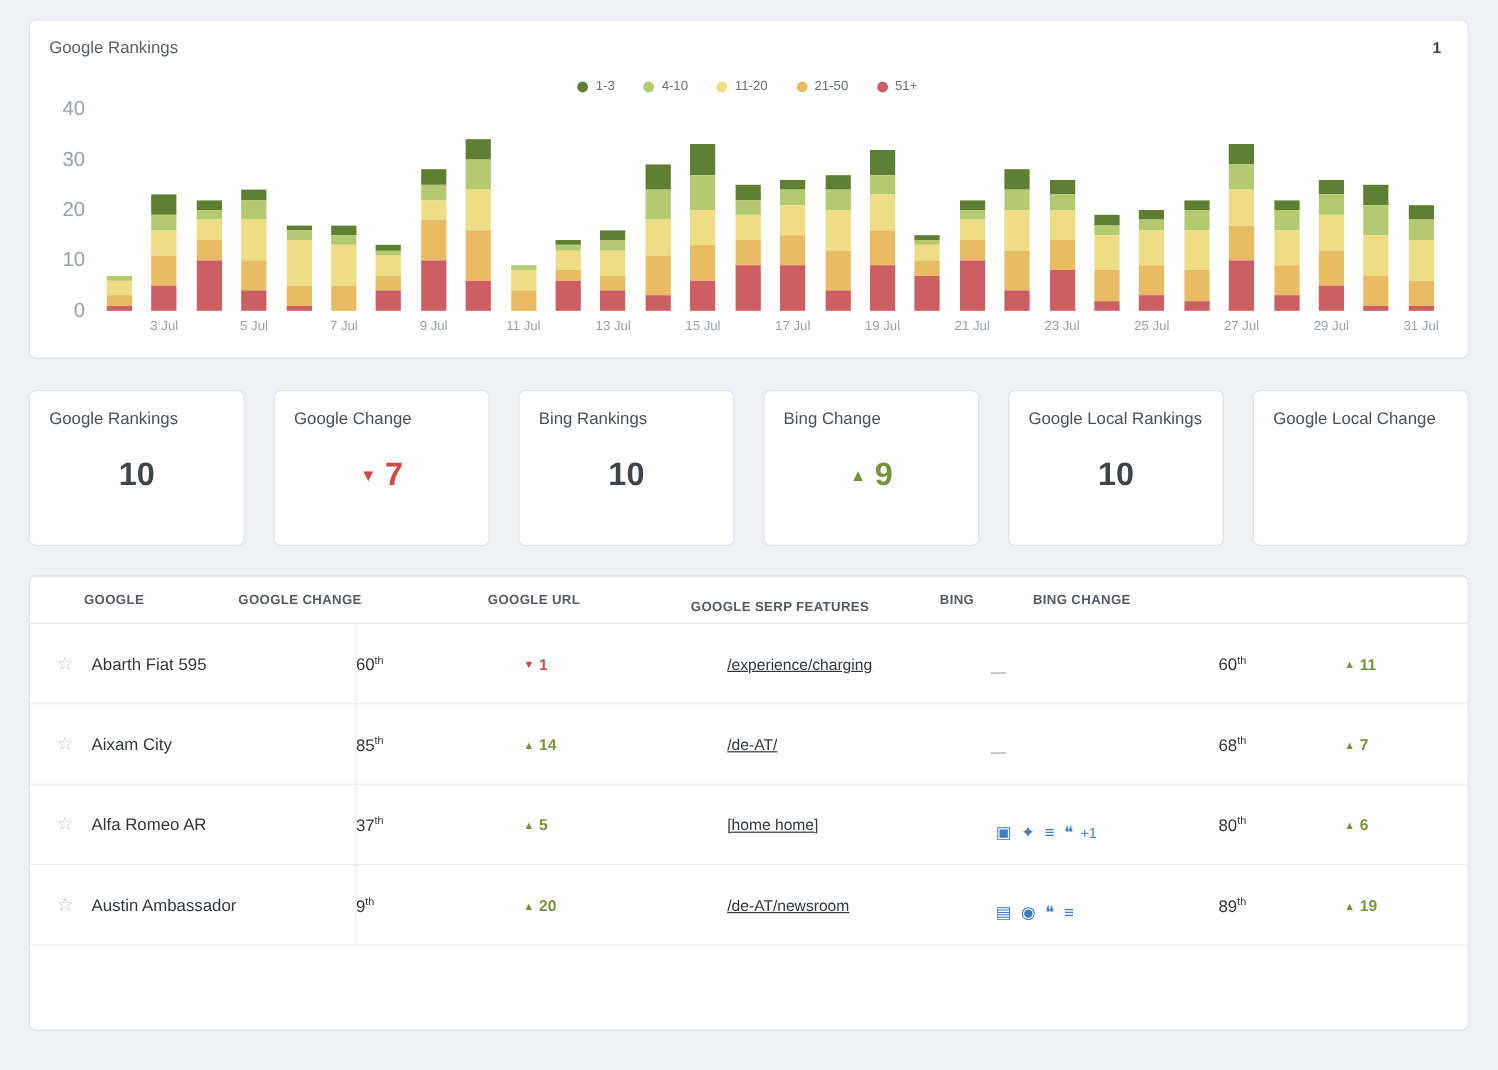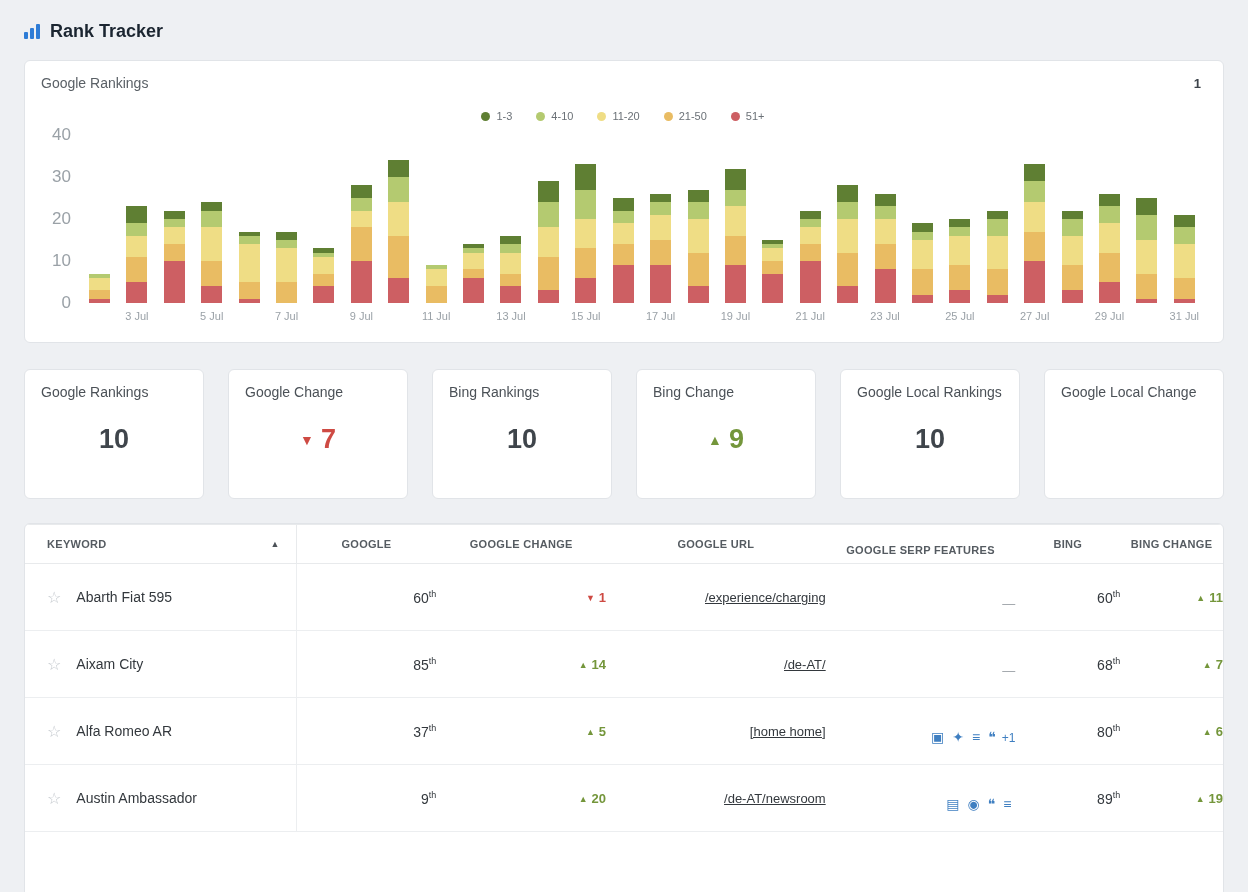--- a/index.html
+++ b/index.html
@@ -56,21 +56,21 @@
   .table-card { margin-top: 24px; overflow: hidden; }
   .showing { padding: 16px 20px 14px; font-size: 12px; color: #6c7278; }
   .thead { display: flex; align-items: center; height: 40px;
            border-top: 1px solid #e8eaec; border-bottom: 1px solid #e8eaec;
            font-size: 11px; font-weight: bold; color: #555b61; letter-spacing: 0.3px; }
   .th { text-align: center; }
   .th.col0 { display: flex; align-items: center; justify-content: space-between;
              padding: 0 16px 0 22px; height: 100%; border-right: 1px solid #e8eaec; text-align: left; }
   .sort { font-size: 9px; color: #4b5157; }
   .tr { display: flex; align-items: center; height: 67px; border-bottom: 1px solid #eceef0; }
-  .td { text-align: right; font-size: 14px; color: #33383d; }
+  .td { text-align: left; font-size: 14px; color: #33383d; }
   .td.col0 { display: flex; align-items: center; gap: 15px; height: 100%;
              padding-left: 22px; border-right: 1px solid #eceef0; text-align: left; }
   .star { font-size: 16px; color: #c3c8cd; cursor: pointer; }
   .kw { font-size: 14px; color: #33383d; }
   .rank sup { font-size: 9px; }
   .chg { font-size: 13px; font-weight: bold; }
   .chg .arrow { font-size: 9px; margin-right: 4px; vertical-align: 1px; font-weight: normal; }
   .url-link { font-size: 13px; color: #33383d; text-decoration: underline; cursor: pointer; }
   .serp-cell { color: #3f7fc1; }
   .serp-icon { font-size: 14px; color: #3f7fc1; margin: 0 4px; }
@@ -84,28 +84,20 @@
   .col3 { width: 220px; }
   .col4 { width: 190px; margin-top: 12px; }
   .col5 { width: 105px; }
   .col6 { width: 103px; }
 </style>
 </head>
 <body>
 
 <div class="page">
 
-  <div class="app-header">
-    <span class="logo">
-        <i></i>
-        <i></i>
-        <i></i>
-      </span>
-    <span class="app-title">Rank Tracker</span>
-  </div>
 
   <div class="card chart-card">
     <div class="chart-header">
       <span class="chart-title">Google Rankings</span>
       <span class="page-indicator">1</span>
     </div>
     <div class="legend">
         <div class="legend-item">
           <span class="legend-dot" style="background: rgb(95, 127, 51);"></span>
           <span>1-3</span>
@@ -442,24 +434,20 @@
         <div class="stat-label">Google Local Rankings</div>
         <div class="stat-value"><span class="num">10</span></div>
       </div>
       <div class="card stat-card">
         <div class="stat-label">Google Local Change</div>
       </div>
     </div>
 
   <div class="card table-card">
     <div class="thead">
-        <div class="th col0">
-          <span>KEYWORD</span>
-          <span class="sort">▲</span>
-        </div>
         <div class="th col1"><span>GOOGLE</span></div>
         <div class="th col2"><span>GOOGLE CHANGE</span></div>
         <div class="th col3"><span>GOOGLE URL</span></div>
         <div class="th col4"><span>GOOGLE SERP FEATURES</span></div>
         <div class="th col5"><span>BING</span></div>
         <div class="th col6"><span>BING CHANGE</span></div>
       </div>
     <div class="tbody">
         <div class="tr">
           <div class="td col0">

